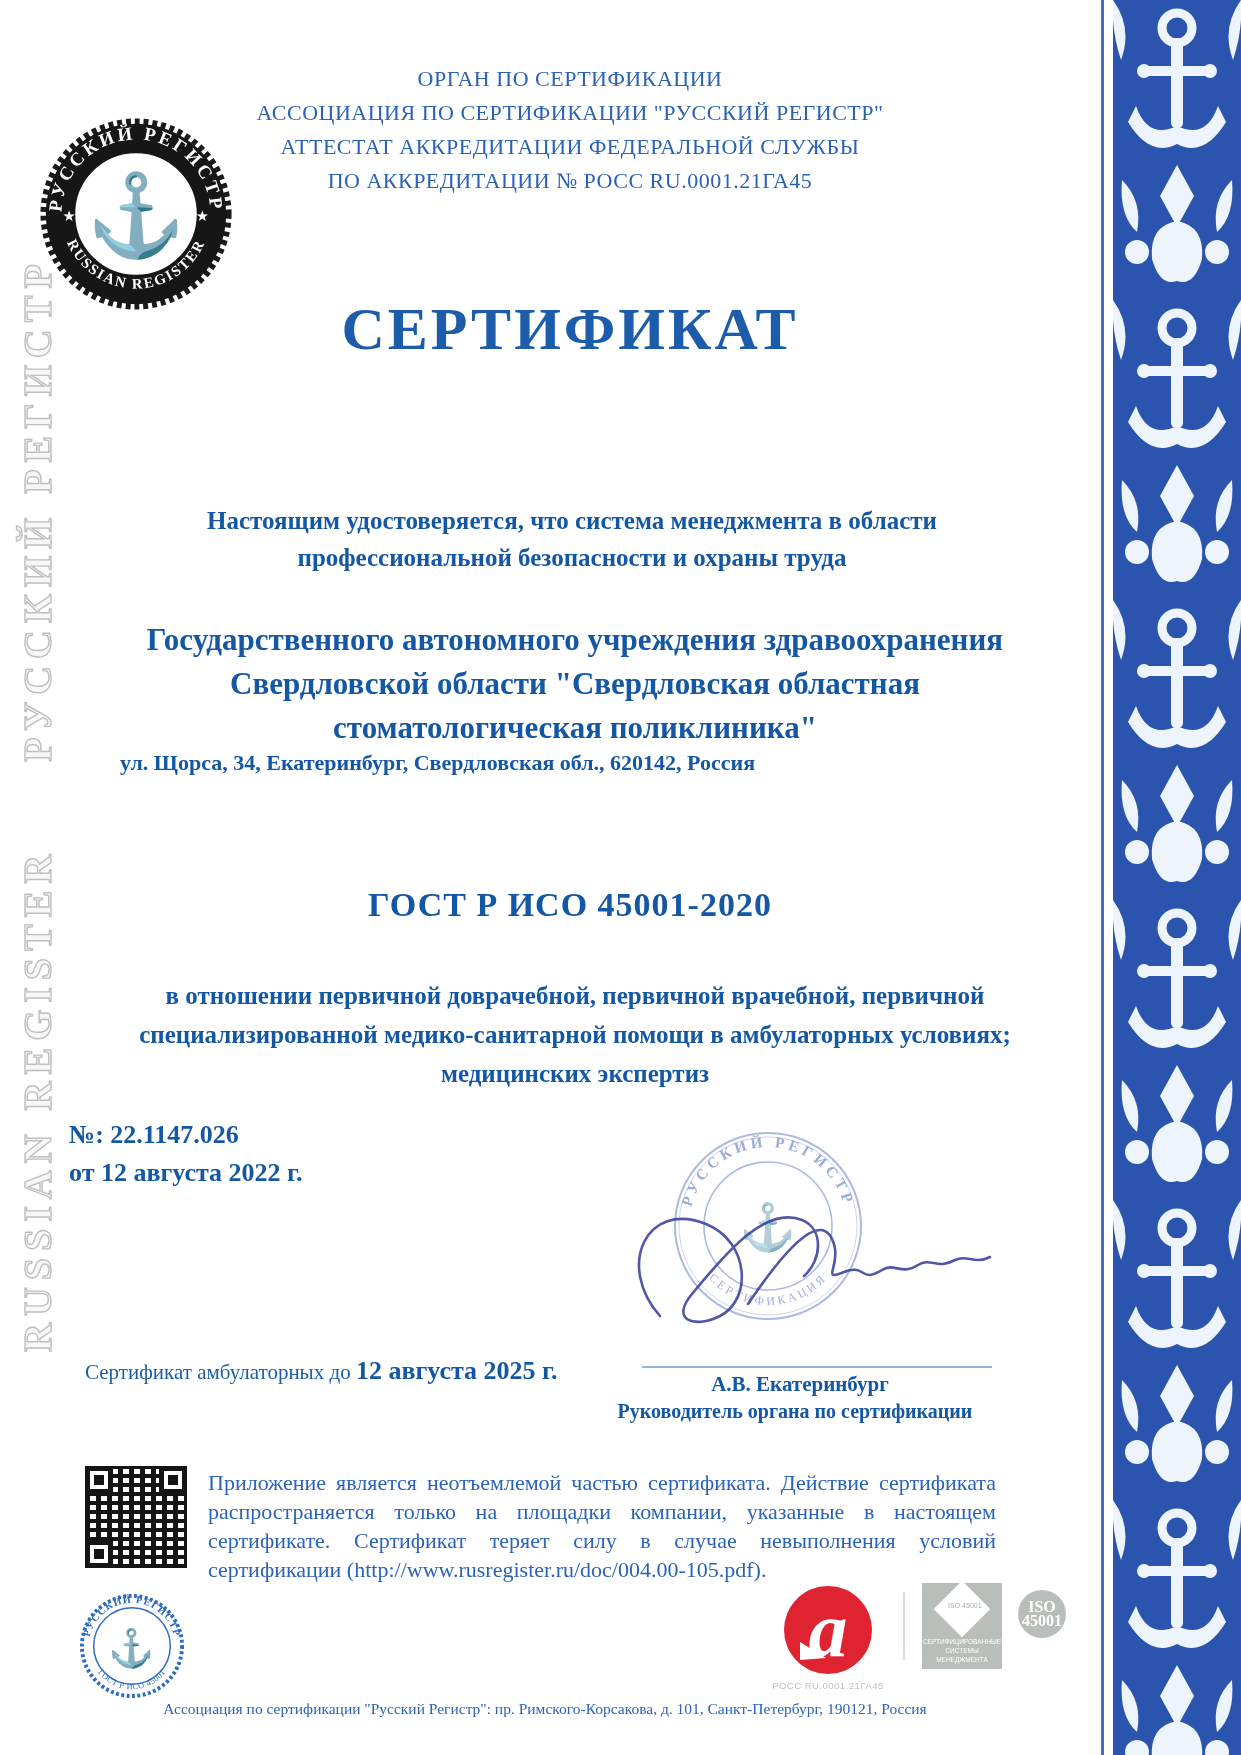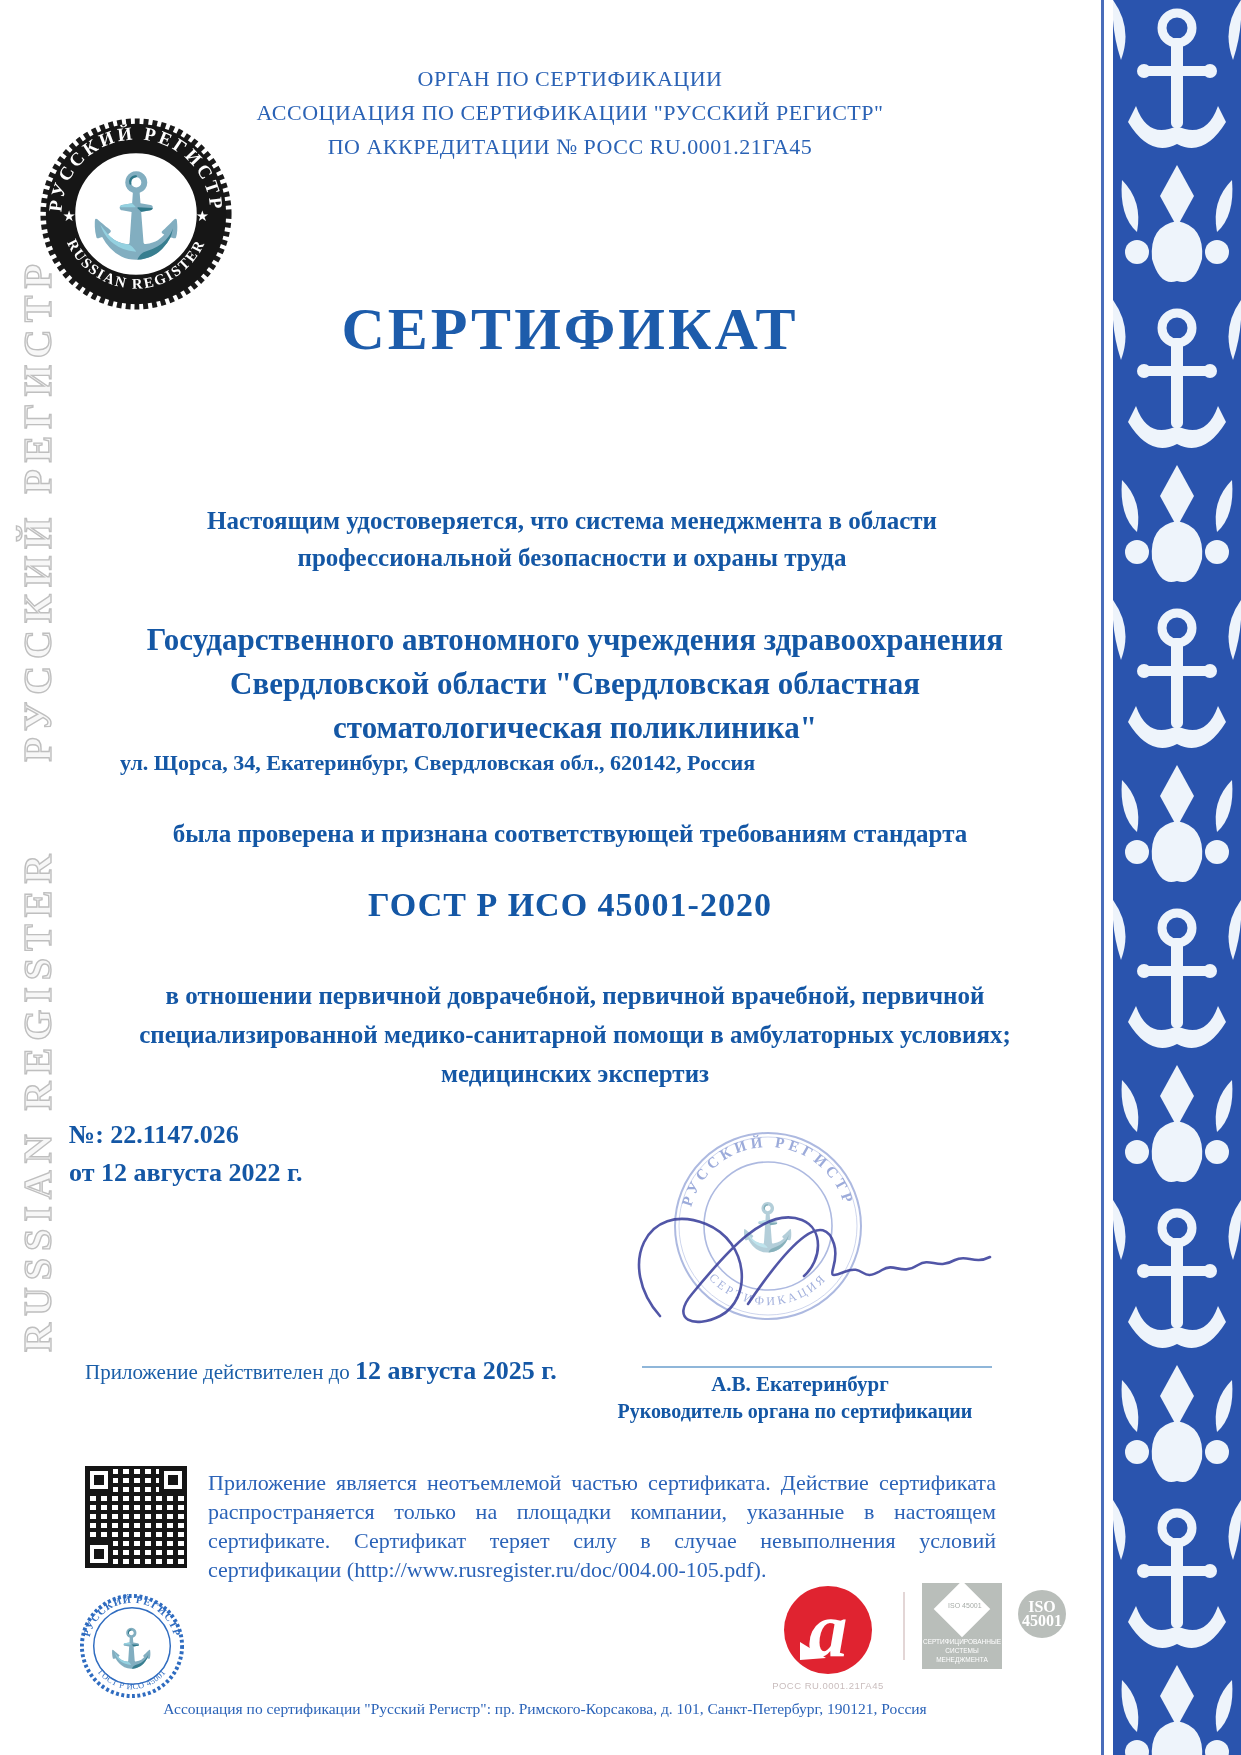--- a/index.html
+++ b/index.html
@@ -120,43 +120,43 @@
       <textPath href="#sealBot" startOffset="50%" text-anchor="middle">RUSSIAN REGISTER</textPath>
     </text>
     <text x="25" y="107" font-size="15" fill="#ffffff">★</text>
     <text x="161" y="107" font-size="15" fill="#ffffff">★</text>
     <text x="100" y="130" font-size="82" text-anchor="middle" fill="#161616">⚓</text>
   </svg>
 
   <div class="hdr">
     <div>ОРГАН ПО СЕРТИФИКАЦИИ</div>
     <div>АССОЦИАЦИЯ ПО СЕРТИФИКАЦИИ "РУССКИЙ РЕГИСТР"</div>
+    <div>АТТЕСТАТ АККРЕДИТАЦИИ ФЕДЕРАЛЬНОЙ СЛУЖБЫ</div>
     <div>ПО АККРЕДИТАЦИИ № РОСС RU.0001.21ГА45</div>
   </div>
 
   <div class="title">СЕРТИФИКАТ</div>
 
   <div class="intro blue-b">Настоящим удостоверяется, что система менеджмента в области профессиональной безопасности и охраны труда</div>
 
   <div class="org blue-b">Государственного автономного учреждения здравоохранения Свердловской области "Свердловская областная стоматологическая поликлиника"</div>
   <div class="addr blue-b">ул. Щорса, 34, Екатеринбург, Свердловская обл., 620142, Россия</div>
 
-  <div class="compliance blue-b">была проверена и признана соответствующей требованиям стандарта</div>
 
   <div class="standard blue-b">ГОСТ Р ИСО 45001-2020</div>
 
   <div class="scope blue-b">в отношении первичной доврачебной, первичной врачебной, первичной специализированной медико-санитарной помощи в амбулаторных условиях; медицинских экспертиз</div>
 
   <div class="meta blue-b">
     <div><span>№:</span> <span>22.1147.026</span></div>
     <div>от 12 августа 2022 г.</div>
   </div>
 
   <div class="valid">
-    <span>Приложение действителен до</span>
+    <span>Сертификат амбулаторных до</span>
     <b>12 августа 2025 г.</b>
   </div>
 
   <svg class="stampsig" viewBox="0 0 404 252" xmlns="http://www.w3.org/2000/svg">
     <g stroke="#7b8fce" fill="none" opacity="0.62">
       <circle cx="170" cy="118" r="93" stroke-width="2"></circle>
       <circle cx="170" cy="118" r="89" stroke-width="1" opacity="0.6"></circle>
       <circle cx="170" cy="118" r="64" stroke-width="1.6"></circle>
     </g>
     <defs>

